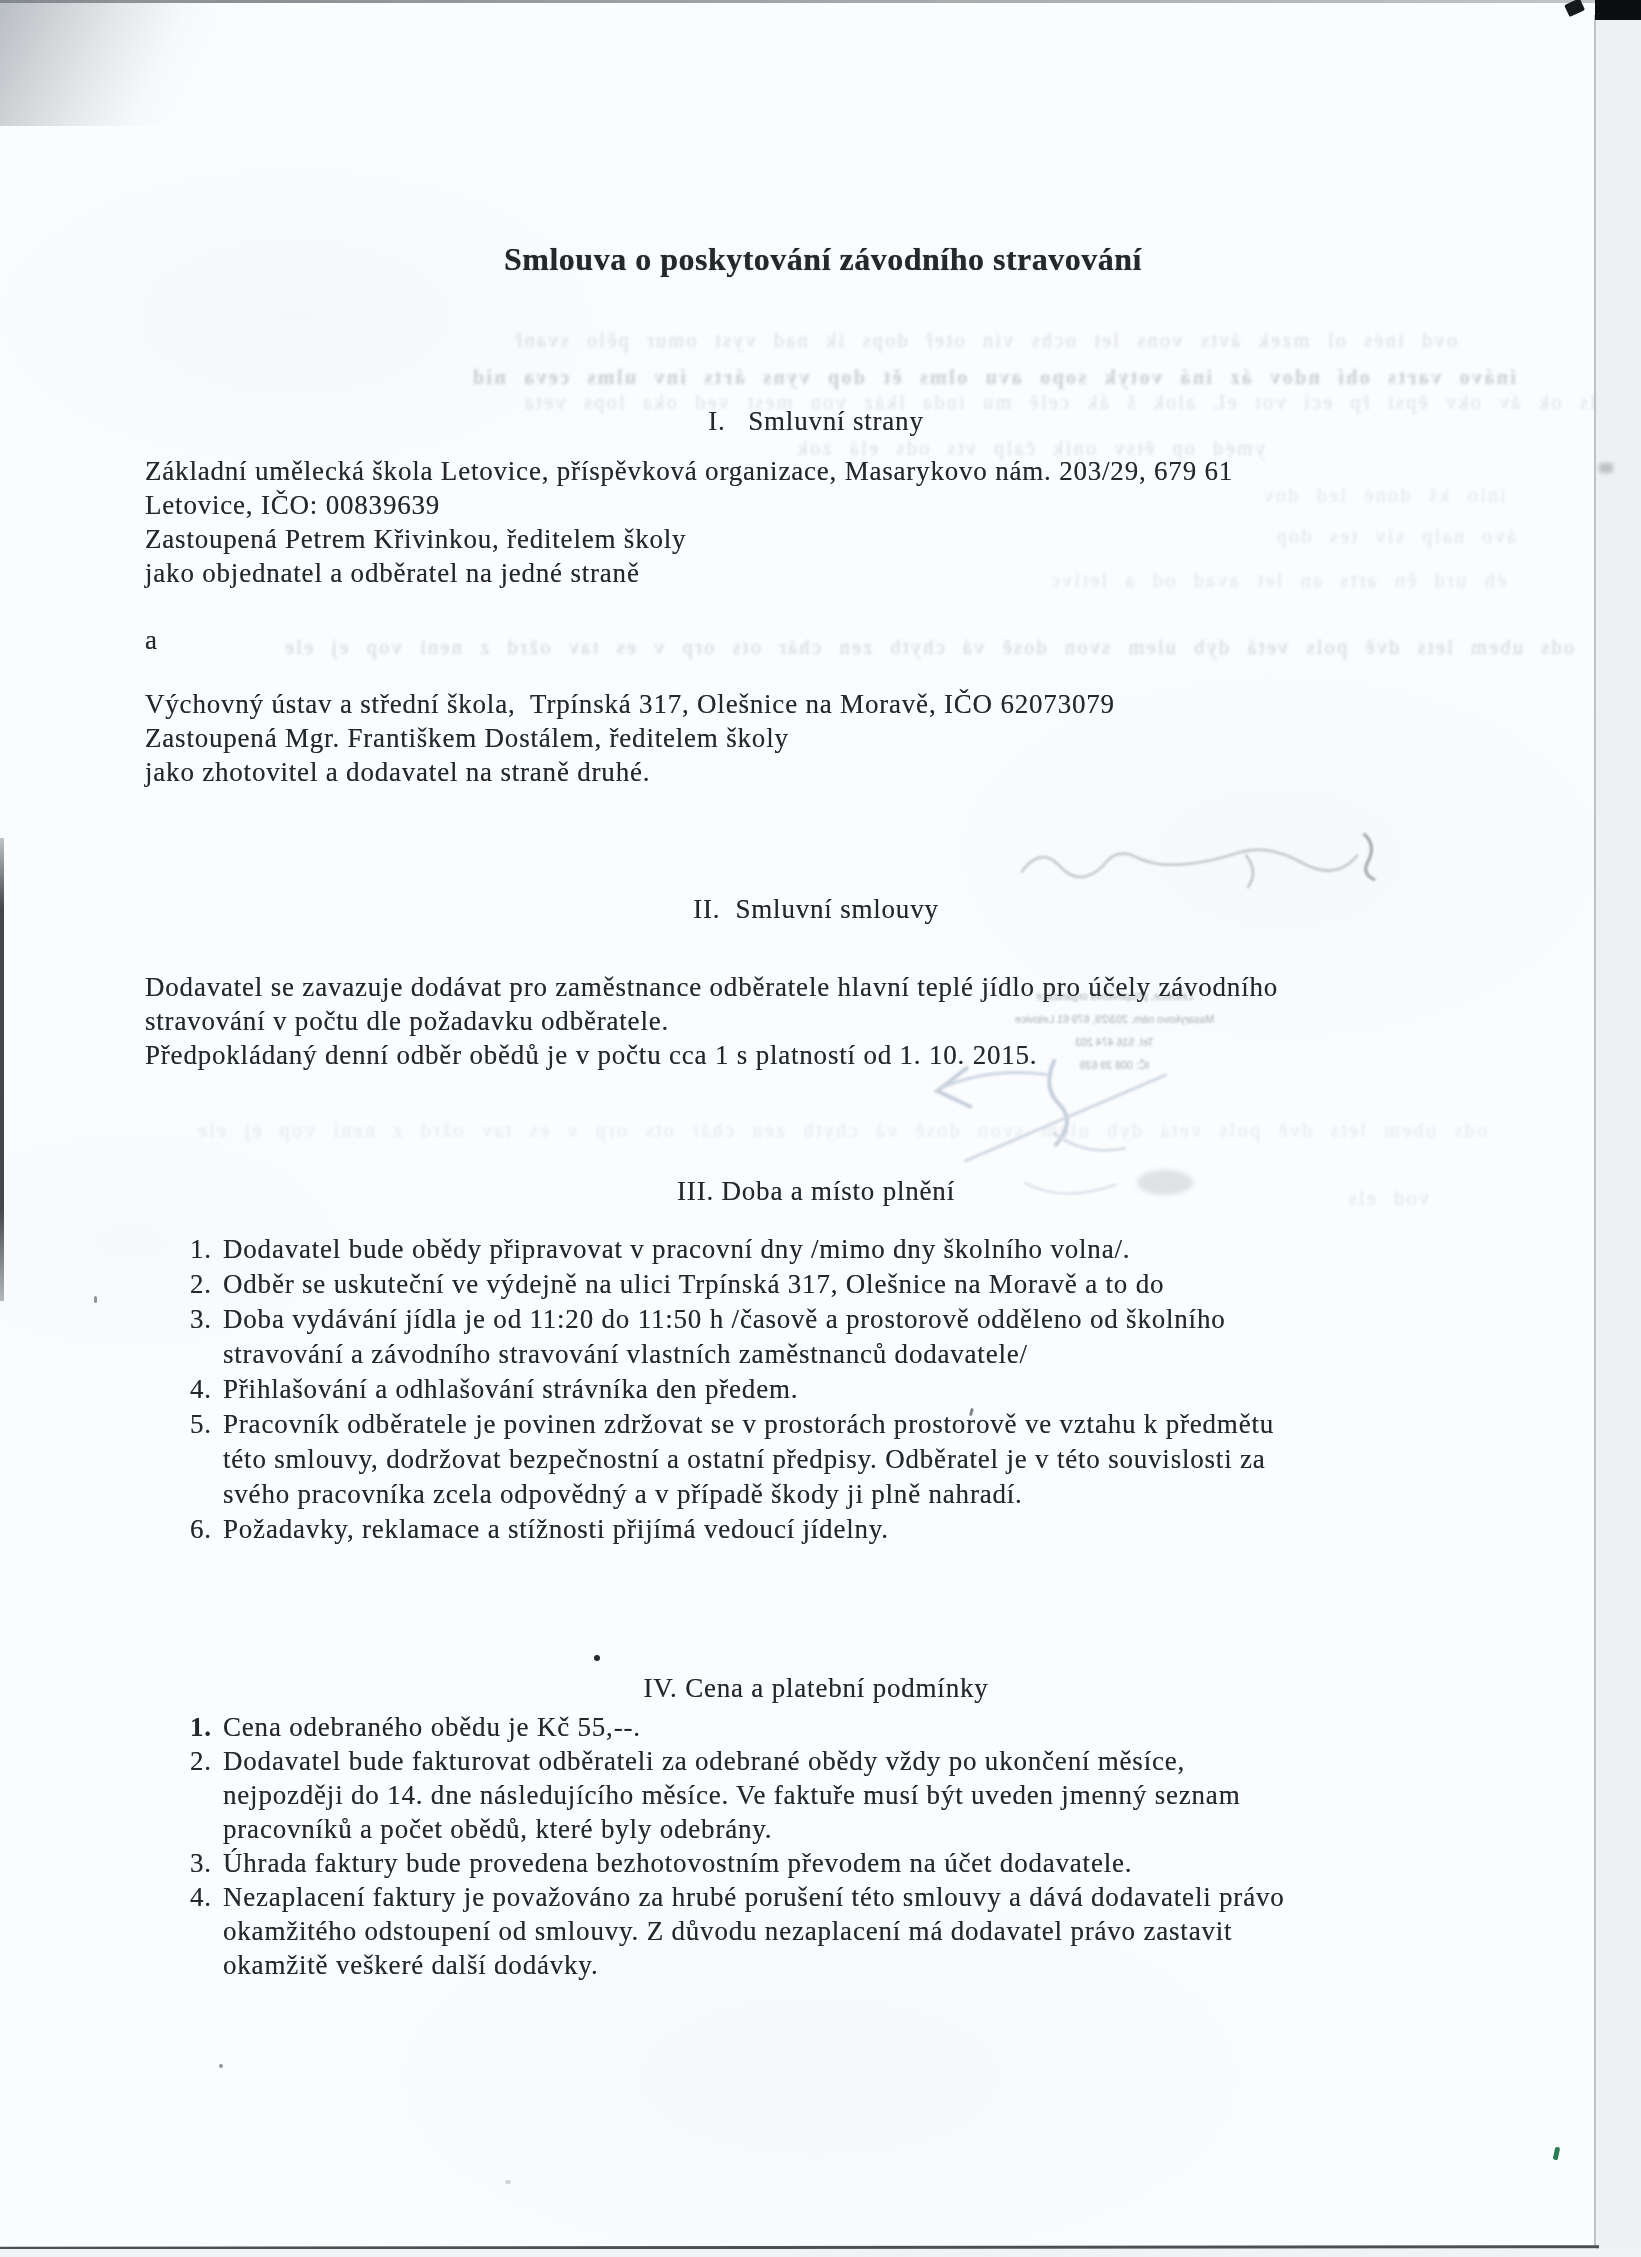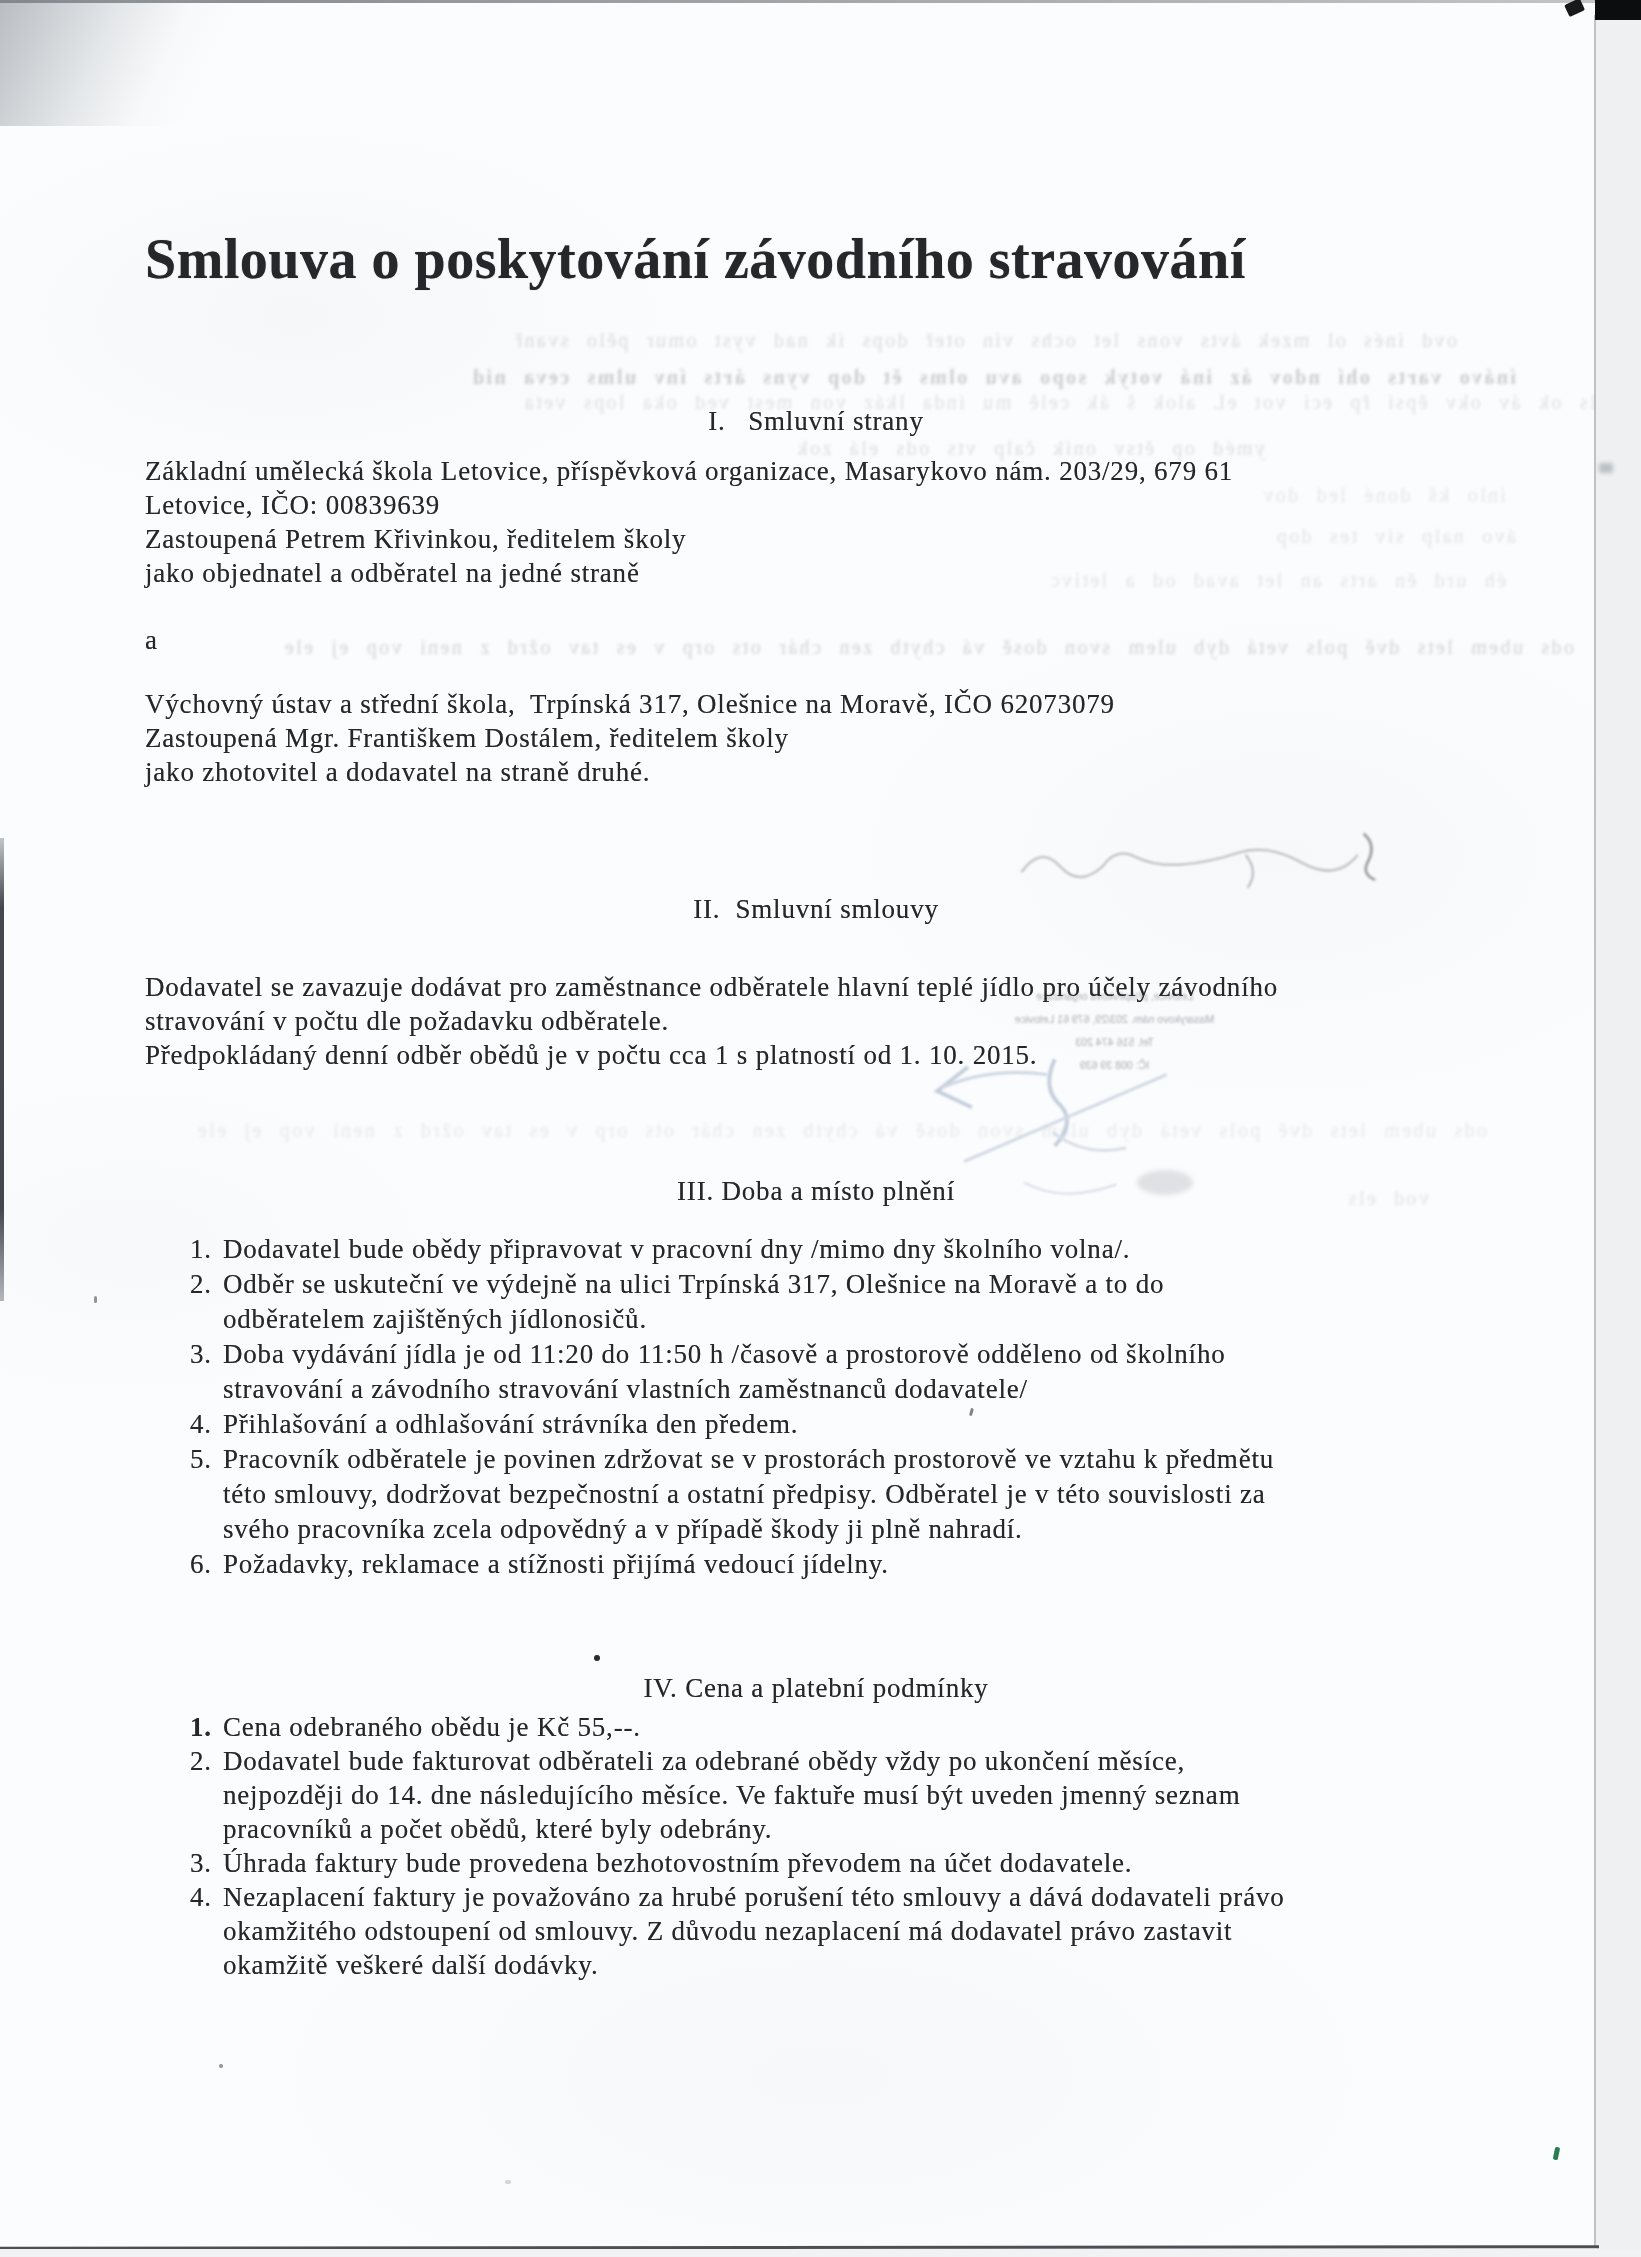--- a/index.html
+++ b/index.html
@@ -17,22 +17,22 @@
       radial-gradient(869px 386px at 50% 92%, rgba(185,193,202,.07), transparent 70%),
       radial-gradient(483px 251px at 8% 55%, rgba(180,188,196,.05), transparent 70%);
   }
   .txtline{position:absolute; left:145px; width:1354px; font-size:27px; line-height:34px;
     letter-spacing:0.8px; white-space:pre; text-shadow:0 0 0.6px rgba(40,42,46,.55);}
   .block{position:absolute; left:145px; width:1354px; font-size:27px; line-height:34px;
     letter-spacing:0.8px; text-shadow:0 0 0.6px rgba(40,42,46,.55);}
   .block div{white-space:pre;}
   .heading{position:absolute; left:145px; width:1342px; text-align:center; font-size:27px;
     line-height:35px; letter-spacing:0.8px; white-space:pre; text-shadow:0 0 0.6px rgba(40,42,46,.55);}
-  .doc-title{position:absolute; left:145px; width:1342px; top:232px; 
-    font-size:56px; line-height:54px; font-weight:bold; letter-spacing:0.5px;
+  .doc-title{position:absolute; left:152px; width:1342px; top:232px; text-align:center;
+    font-size:32px; line-height:54px; font-weight:bold; letter-spacing:0.5px;
     text-shadow:0 0 0.8px rgba(30,32,36,.6);}
   .list{position:absolute; left:190px; width:1313px; font-size:27px; letter-spacing:0.8px;
     text-shadow:0 0 0.6px rgba(40,42,46,.55);}
   .list .row{display:flex; white-space:pre;}
   .list3 .row{height:35px; line-height:35px;}
   .list4 .row{height:34px; line-height:34px;}
   .list .num{display:inline-block; width:33px; flex:0 0 33px;}
   .stray-dot{position:absolute; left:594px; top:1655px; width:5.8px; height:5.8px;
     border-radius:50%; background:#2a2b2e;}
   
@@ -113,21 +113,20 @@
     <div>Dodavatel se zavazuje dodávat pro zaměstnance odběratele hlavní teplé jídlo pro účely závodního</div>
     <div>stravování v počtu dle požadavku odběratele.</div>
     <div>Předpokládaný denní odběr obědů je v počtu cca 1 s platností od 1. 10. 2015.</div>
   </div>
 
   <div class="heading" style="top:1174px;">III. Doba a místo plnění</div>
 
   <div class="list list3" style="top:1232px;">
     <div class="row"><span class="num">1.</span><span>Dodavatel bude obědy připravovat v pracovní dny /mimo dny školního volna/.</span></div>
     <div class="row"><span class="num">2.</span><span>Odběr se uskuteční ve výdejně na ulici Trpínská 317, Olešnice na Moravě a to do</span></div>
-    <div class="row"><span class="num"></span><span>odběratelem zajištěných jídlonosičů.</span></div>
     <div class="row"><span class="num">3.</span><span>Doba vydávání jídla je od 11:20 do 11:50 h /časově a prostorově odděleno od školního</span></div>
     <div class="row"><span class="num"></span><span>stravování a závodního stravování vlastních zaměstnanců dodavatele/</span></div>
     <div class="row"><span class="num">4.</span><span>Přihlašování a odhlašování strávníka den předem.</span></div>
     <div class="row"><span class="num">5.</span><span>Pracovník odběratele je povinen zdržovat se v prostorách prostorově ve vztahu k předmětu</span></div>
     <div class="row"><span class="num"></span><span>této smlouvy, dodržovat bezpečnostní a ostatní předpisy. Odběratel je v této souvislosti za</span></div>
     <div class="row"><span class="num"></span><span>svého pracovníka zcela odpovědný a v případě škody ji plně nahradí.</span></div>
     <div class="row"><span class="num">6.</span><span>Požadavky, reklamace a stížnosti přijímá vedoucí jídelny.</span></div>
   </div>
 
   <span class="stray-dot"></span>

